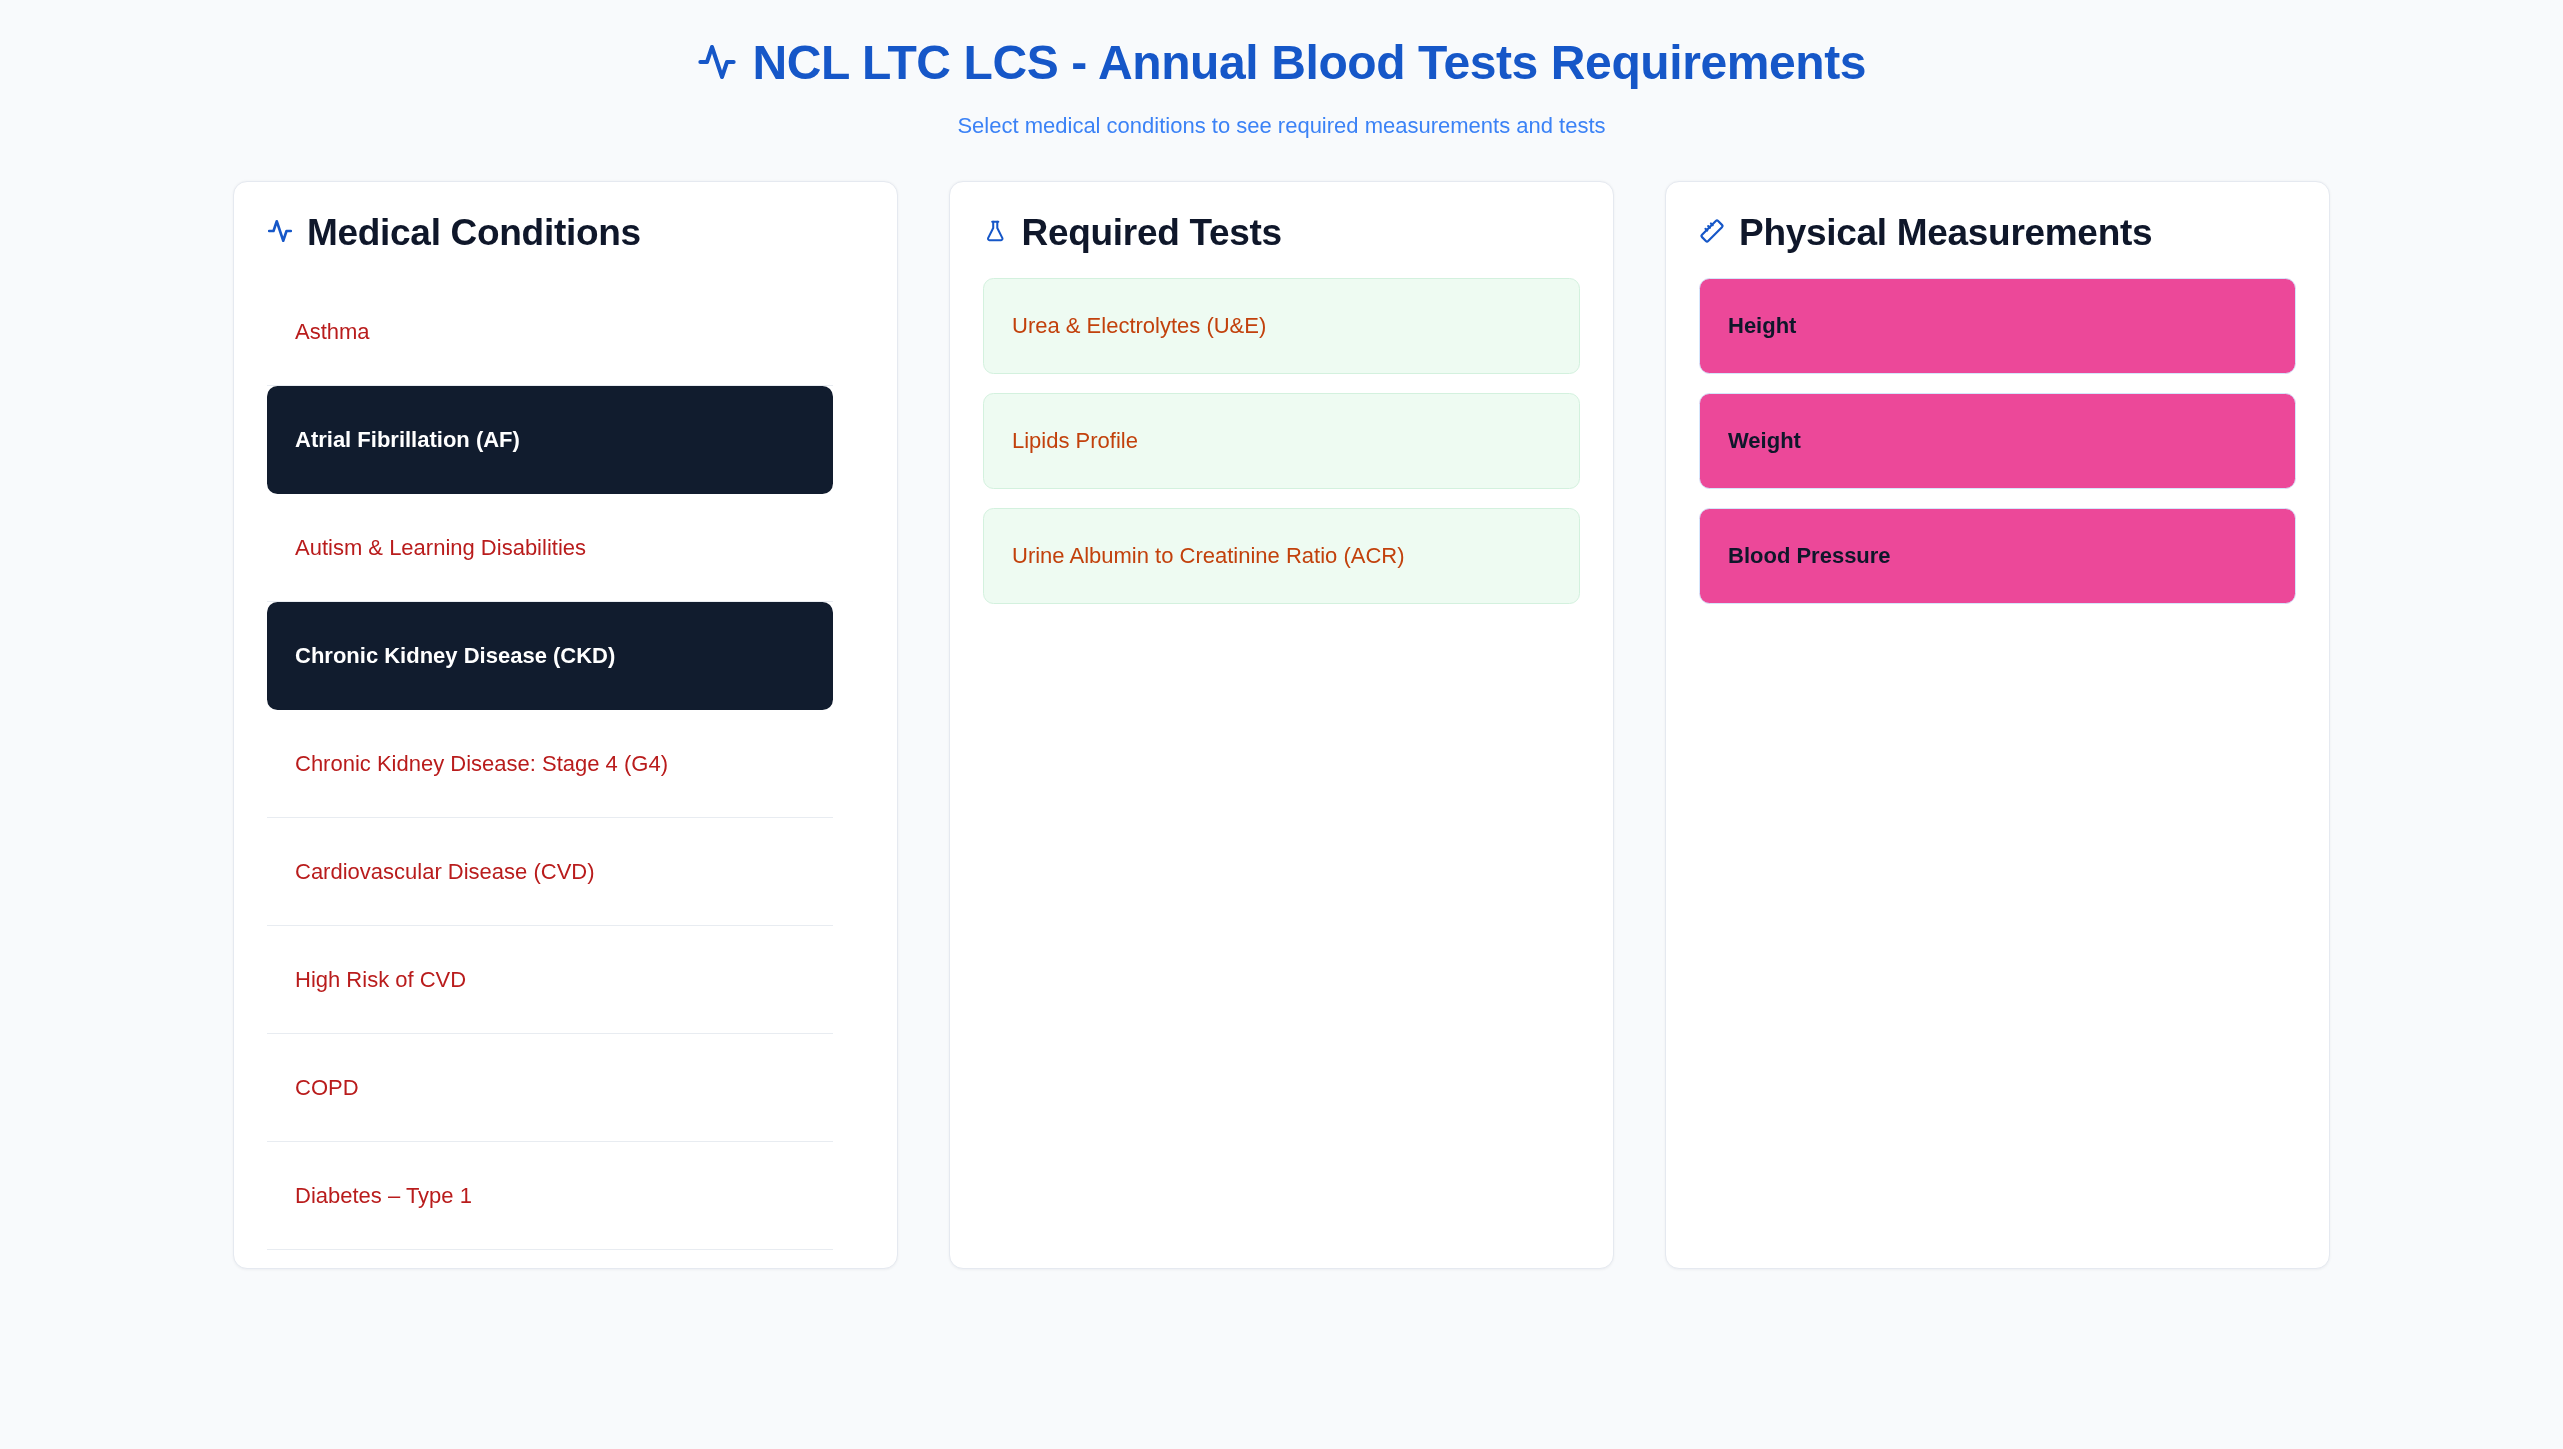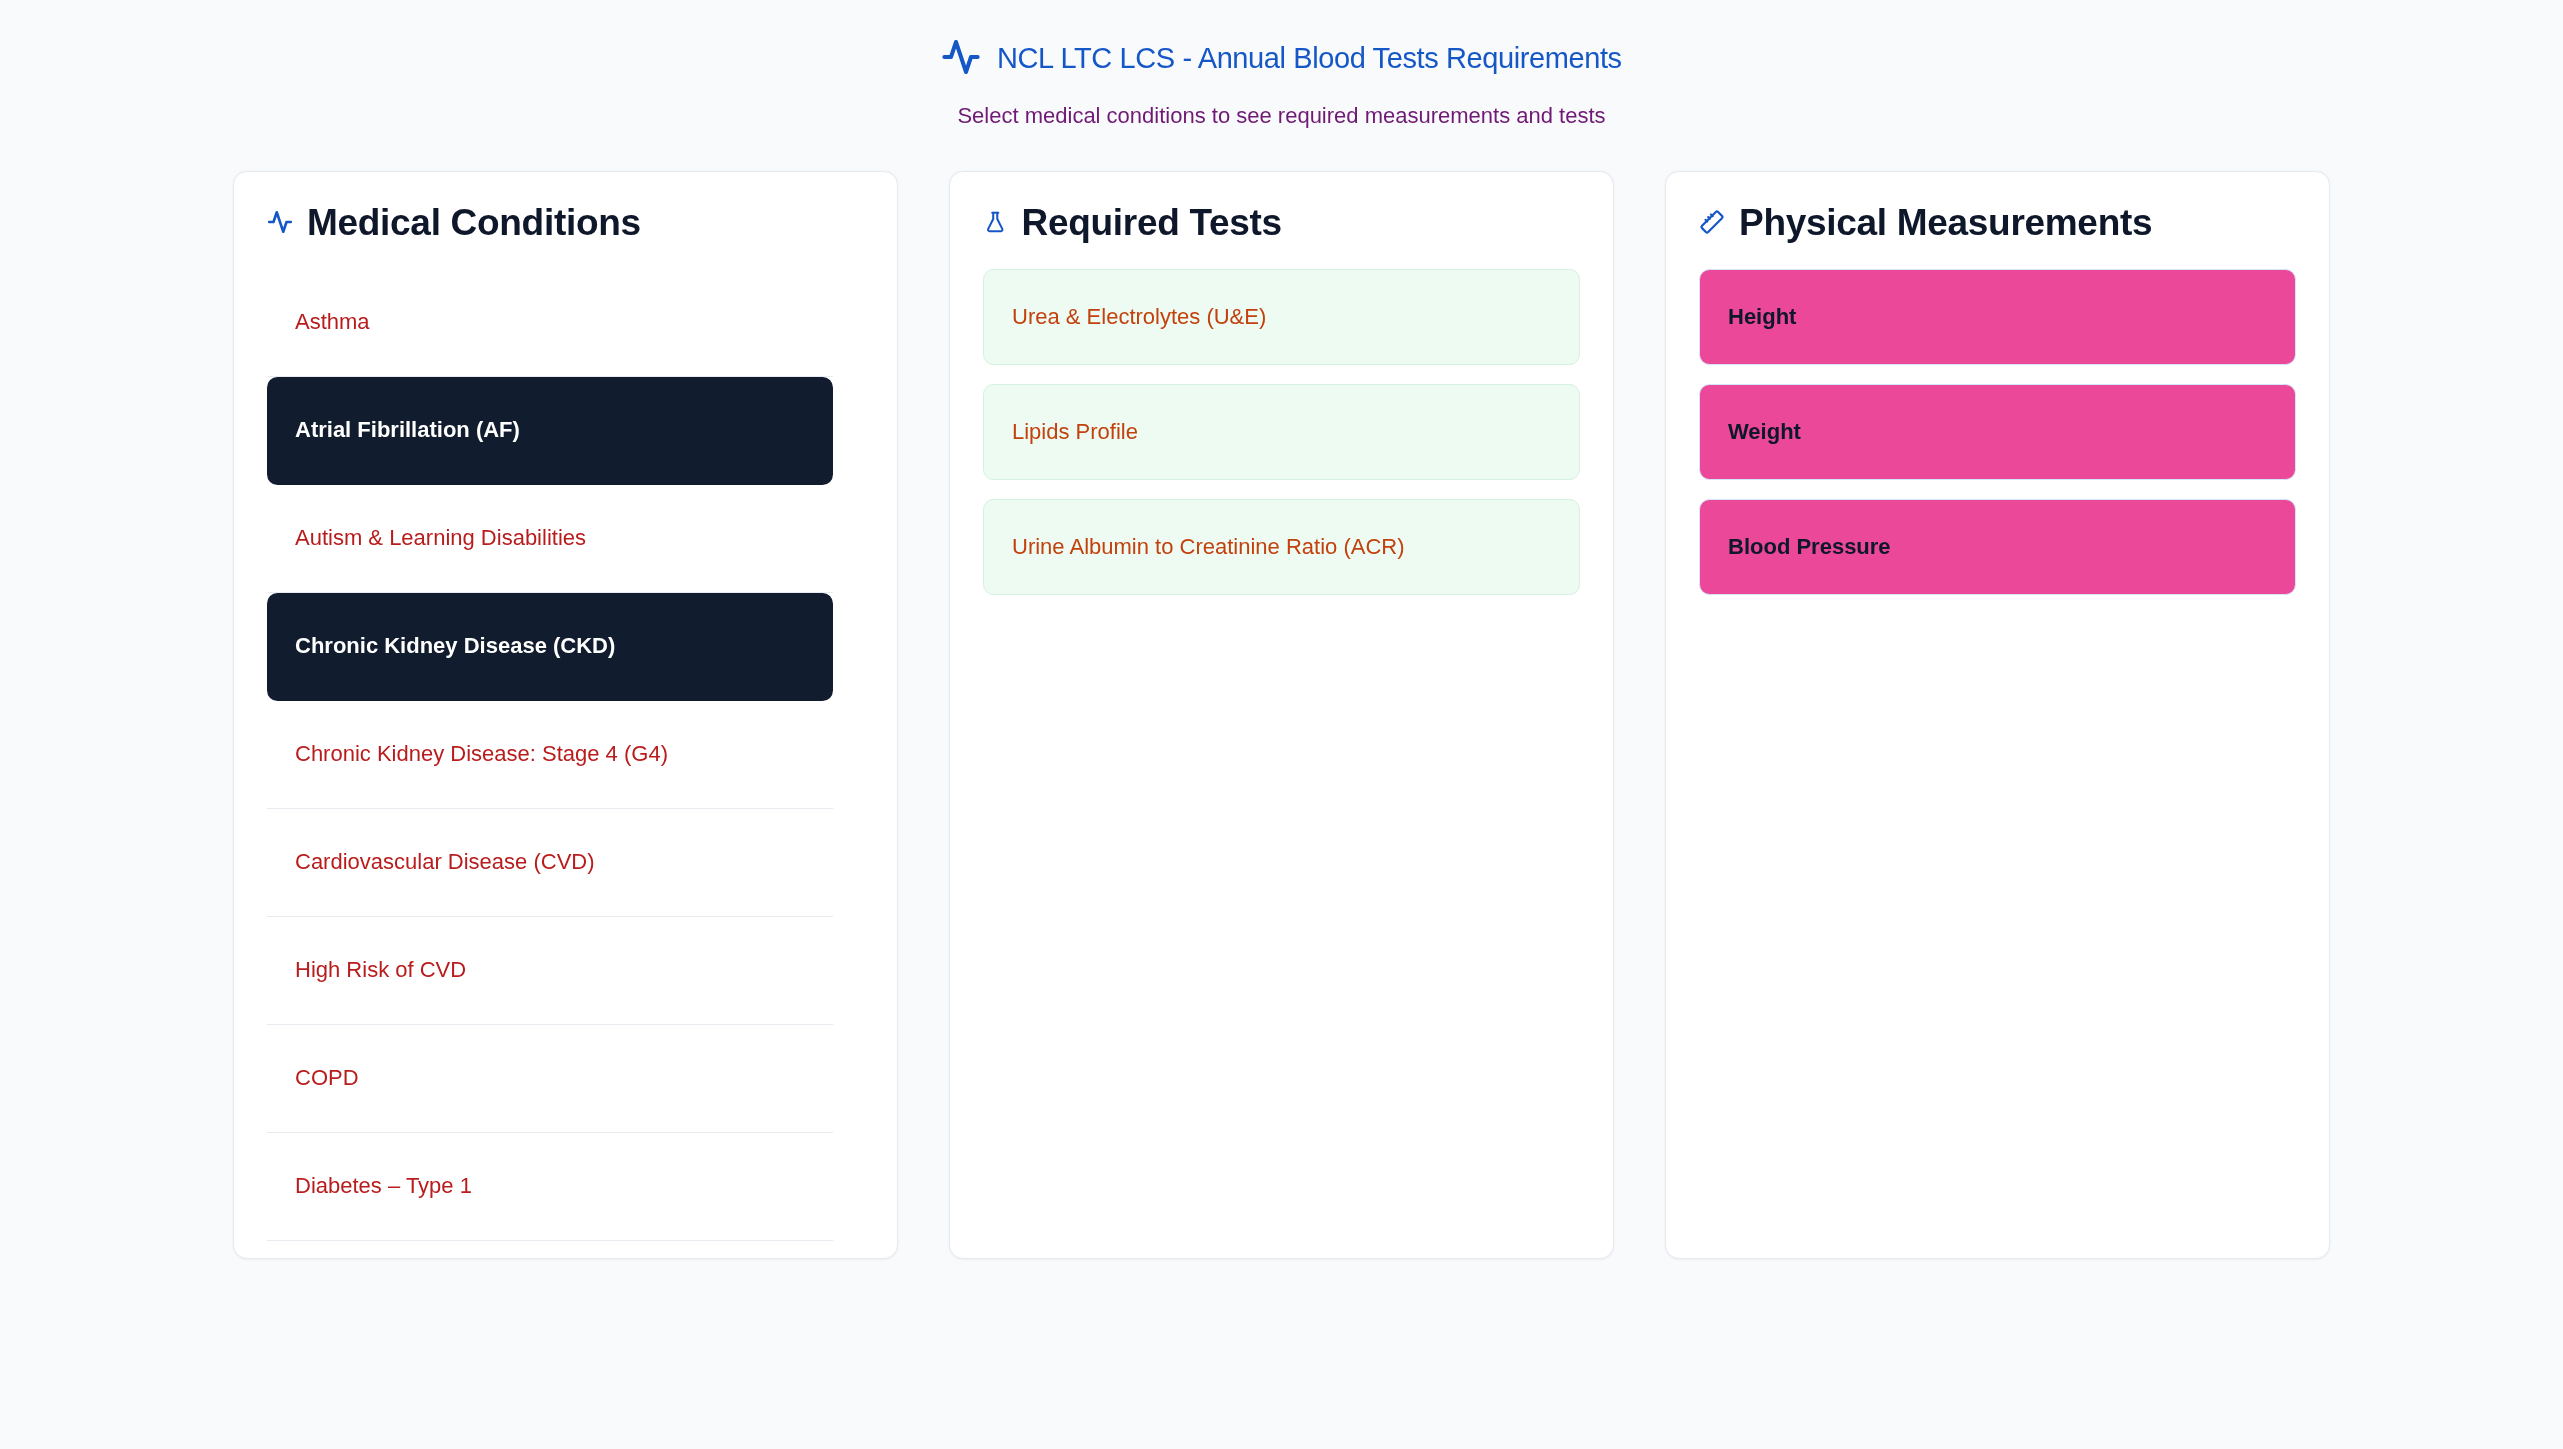--- a/index.html
+++ b/index.html
@@ -26,31 +26,31 @@
     text-align: center;
   }
   .title-row {
     display: flex;
     align-items: center;
     justify-content: center;
     gap: 15.7px;
   }
   .title-icon { display: block; }
   .page-title {
-    font-size: 29px;
-    font-weight: normal;
+    font-size: 48px;
+    font-weight: bold;
     color: #1657c8;
     letter-spacing: -0.4px;
     line-height: 1.1;
     white-space: nowrap;
   }
   .subtitle {
     margin-top: 23px;
     font-size: 22px;
-    color: #701a75;
+    color: #3b82f6;
   }
 
   
   .columns {
     margin-top: 42px;
     display: flex;
     justify-content: center;
     gap: 51px;
     padding: 0 233px;
   }

